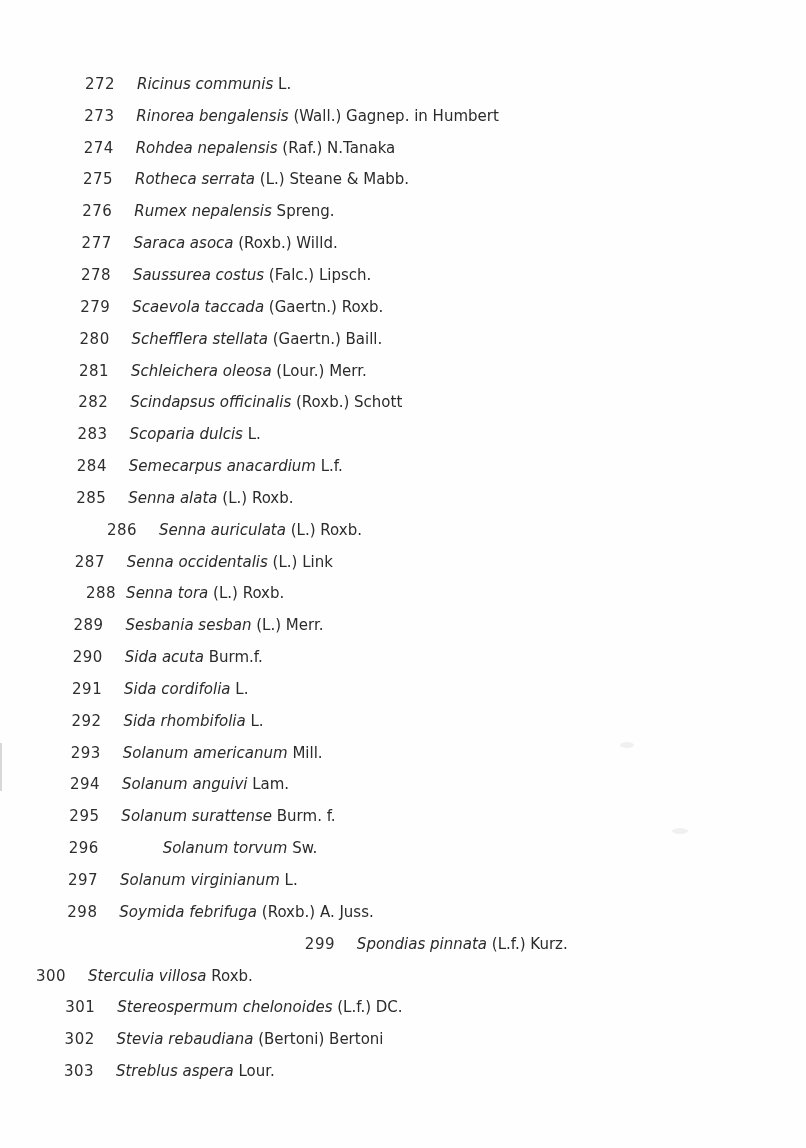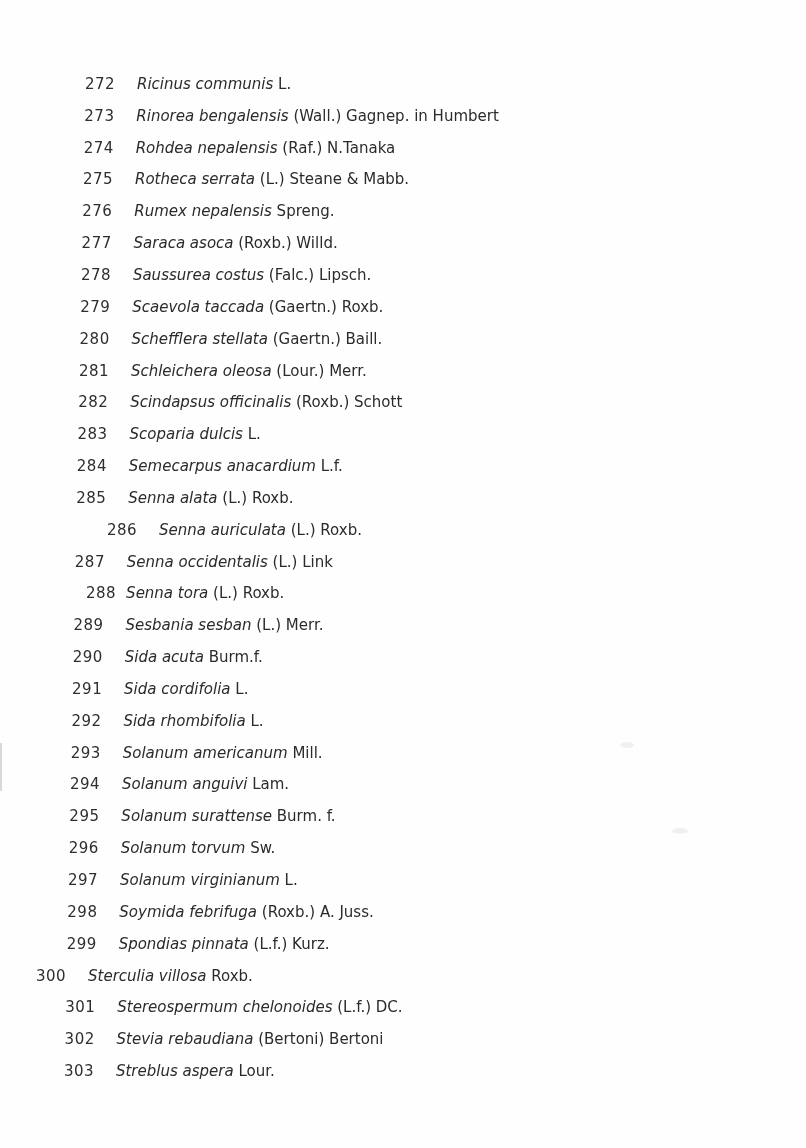--- a/index.html
+++ b/index.html
@@ -180,36 +180,36 @@
   <div class="entry-row" style="padding-left: 70.04px;">
     <span class="entry-number">294</span>
     <span class="entry-text"><span class="species-name">Solanum anguivi</span><span class="author-citation"> Lam.</span></span>
   </div>
 
   <div class="entry-row" style="padding-left: 69.36px;">
     <span class="entry-number">295</span>
     <span class="entry-text"><span class="species-name">Solanum surattense</span><span class="author-citation"> Burm. f.</span></span>
   </div>
 
-  <div class="entry-row" style="padding-left: 68.68px;">
+  <div class="entry-row" style="padding-left: 68.68px; gap: 42px;">
     <span class="entry-number">296</span>
     <span class="entry-text"><span class="species-name">Solanum torvum</span><span class="author-citation"> Sw.</span></span>
   </div>
 
   <div class="entry-row" style="padding-left: 68px;">
     <span class="entry-number">297</span>
     <span class="entry-text"><span class="species-name">Solanum virginianum</span><span class="author-citation"> L.</span></span>
   </div>
 
   <div class="entry-row" style="padding-left: 67.32px;">
     <span class="entry-number">298</span>
     <span class="entry-text"><span class="species-name">Soymida febrifuga</span><span class="author-citation"> (Roxb.) A. Juss.</span></span>
   </div>
 
-  <div class="entry-row" style="padding-left: 66.64px;">
+  <div class="entry-row" style="padding-left: 66.64px; justify-content: center;">
     <span class="entry-number">299</span>
     <span class="entry-text"><span class="species-name">Spondias pinnata</span><span class="author-citation"> (L.f.) Kurz.</span></span>
   </div>
 
   <div class="entry-row" style="padding-left: 36px;">
     <span class="entry-number">300</span>
     <span class="entry-text"><span class="species-name">Sterculia villosa</span><span class="author-citation"> Roxb.</span></span>
   </div>
 
   <div class="entry-row" style="padding-left: 65.28px;">

